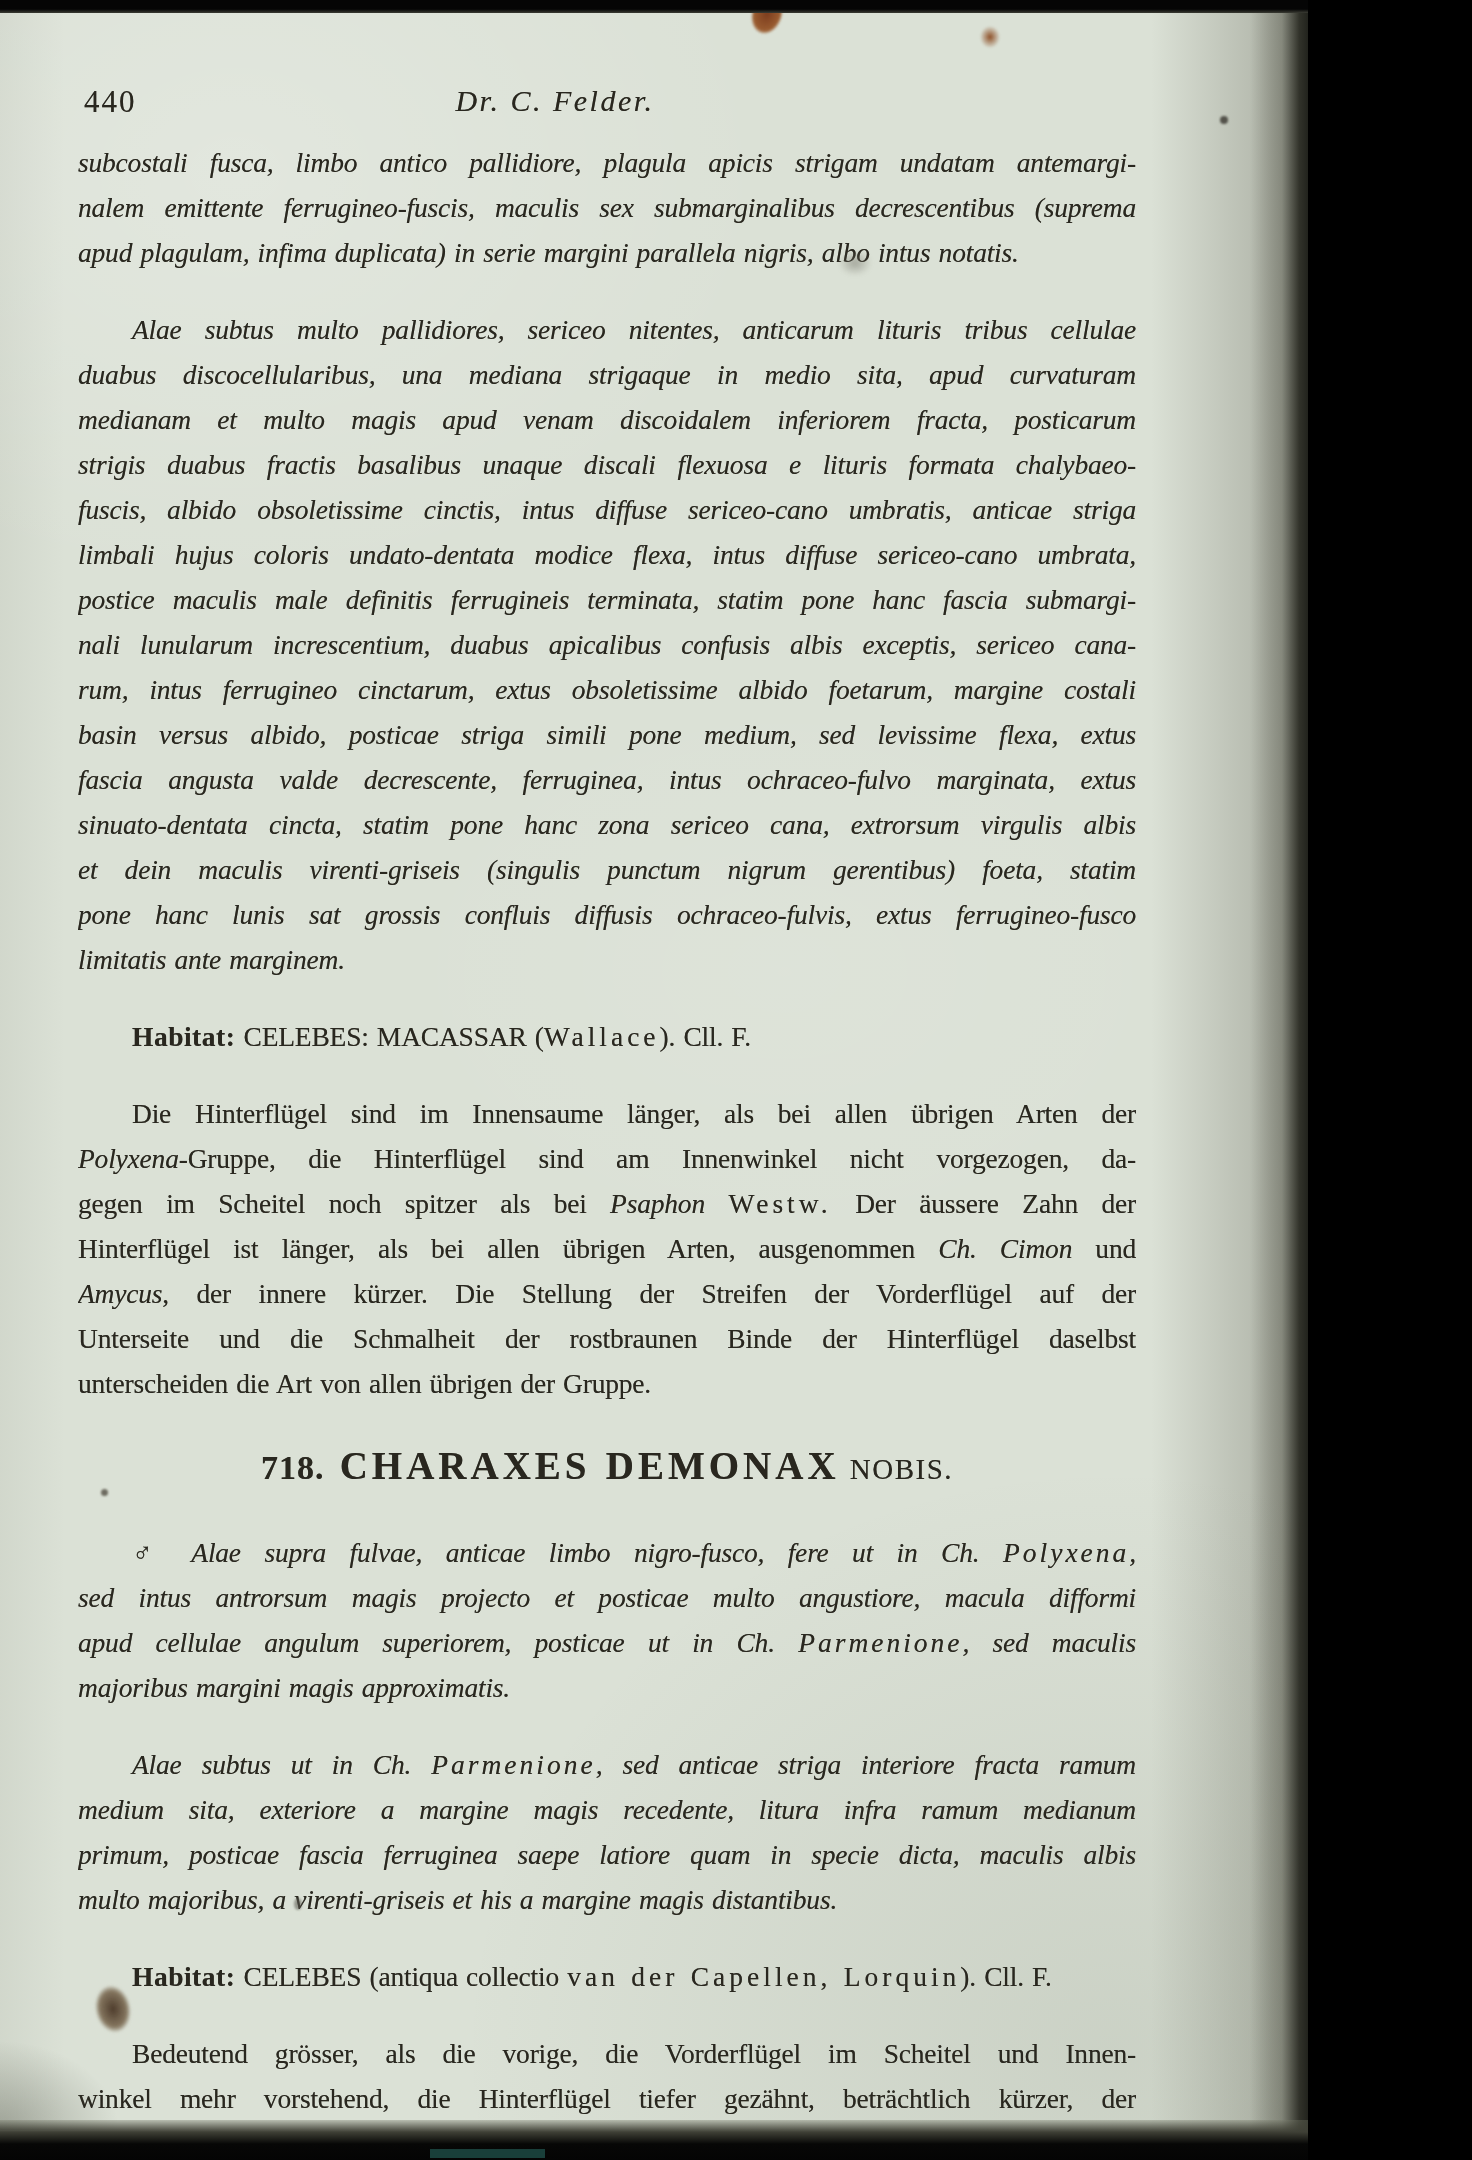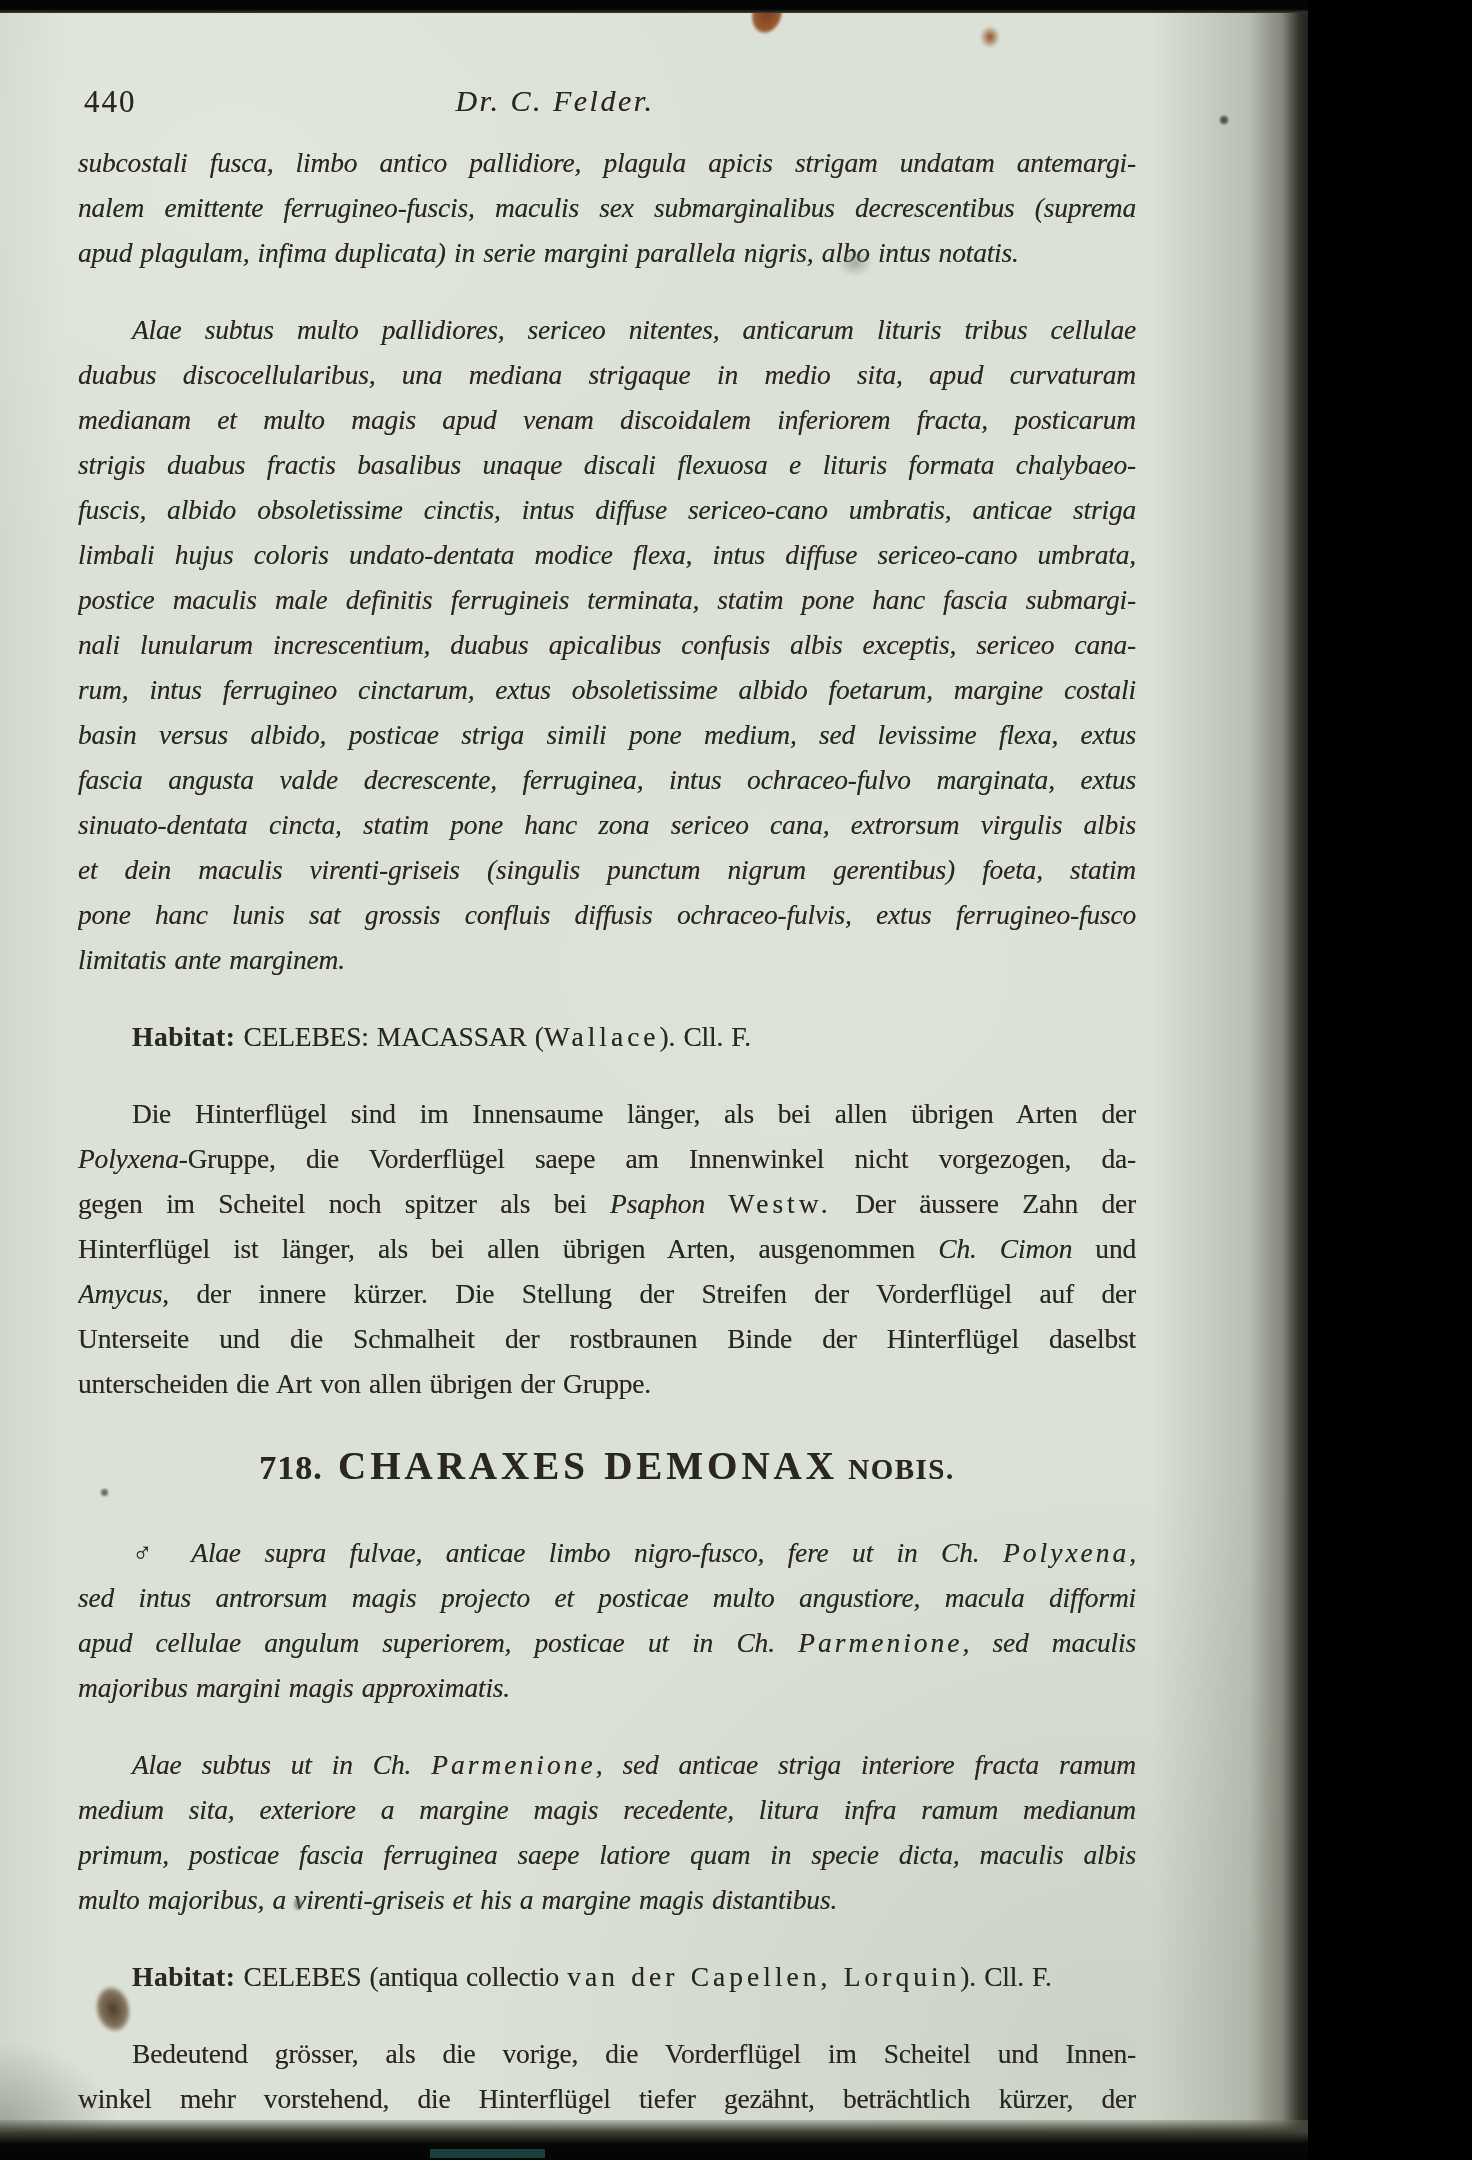--- a/index.html
+++ b/index.html
@@ -48,21 +48,21 @@
   .base-italic .line{font-style:italic;}
   .base-roman .line{font-style:normal;}
   .s-i{font-style:italic;}
   .s-r{font-style:normal;}
   .s-b{font-weight:bold;font-style:normal;letter-spacing:0.5px;}
   .s-sp{font-style:normal;letter-spacing:4px;}
   .s-isp{font-style:italic;letter-spacing:3px;}
   .heading{margin:28px 0 24px;text-align:center;text-align-last:center;height:64px;line-height:64px;overflow:hidden;}
   .h-num{font-size:34px;font-weight:bold;letter-spacing:1px;}
   .h-main{font-size:39px;font-weight:bold;letter-spacing:4px;}
-  .h-sub{font-size:29px;font-weight:bold;letter-spacing:1.5px;}
+  .h-sub{font-size:29px;font-weight:normal;letter-spacing:1.5px;}
   .text-column, .pagehead{text-shadow:0 0 0.6px rgba(45,43,35,0.55);}
 </style>
 </head>
 <body>
 
 <div class="scan">
   <div class="pagehead">
     <span class="pageno">440</span>
     <span class="runtitle">Dr. C. Felder.</span>
   </div>
@@ -88,21 +88,21 @@
         <div class="line"><span>sinuato-dentata cincta, statim pone hanc zona sericeo cana, extrorsum virgulis albis</span></div>
         <div class="line"><span>et dein maculis virenti-griseis (singulis punctum nigrum gerentibus) foeta, statim</span></div>
         <div class="line"><span>pone hanc lunis sat grossis confluis diffusis ochraceo-fulvis, extus ferrugineo-fusco</span></div>
         <div class="line last"><span>limitatis ante marginem.</span></div>
       </div>
       <div class="block base-roman">
         <div class="line indent last"><span class="s-b">Habitat:</span><span> CELEBES: MACASSAR (</span><span class="s-sp">Wallace</span><span>). Cll. F.</span></div>
       </div>
       <div class="block base-roman">
         <div class="line indent"><span>Die Hinterflügel sind im Innensaume länger, als bei allen übrigen Arten der</span></div>
-        <div class="line"><span class="s-i">Polyxena</span><span>-Gruppe, die Vorderflügel saepe am Innenwinkel nicht vorgezogen, da-</span></div>
+        <div class="line"><span class="s-i">Polyxena</span><span>-Gruppe, die Hinterflügel sind am Innenwinkel nicht vorgezogen, da-</span></div>
         <div class="line"><span>gegen im Scheitel noch spitzer als bei </span><span class="s-i">Psaphon</span><span> </span><span class="s-sp">Westw.</span><span> Der äussere Zahn der</span></div>
         <div class="line"><span>Hinterflügel ist länger, als bei allen übrigen Arten, ausgenommen </span><span class="s-i">Ch. Cimon</span><span> und</span></div>
         <div class="line"><span class="s-i">Amycus</span><span>, der innere kürzer. Die Stellung der Streifen der Vorderflügel auf der</span></div>
         <div class="line"><span>Unterseite und die Schmalheit der rostbraunen Binde der Hinterflügel daselbst</span></div>
         <div class="line last"><span>unterscheiden die Art von allen übrigen der Gruppe.</span></div>
       </div>
       <div class="block heading"><span class="h-num">718.</span><span class="h-main"> CHARAXES DEMONAX</span><span class="h-sub"> NOBIS.</span></div>
       <div class="block base-italic">
         <div class="line indent"><span class="s-r">♂ </span><span>Alae supra fulvae, anticae limbo nigro-fusco, fere ut in Ch. </span><span class="s-isp">Polyxena</span><span>,</span></div>
         <div class="line"><span>sed intus antrorsum magis projecto et posticae multo angustiore, macula difformi</span></div>

